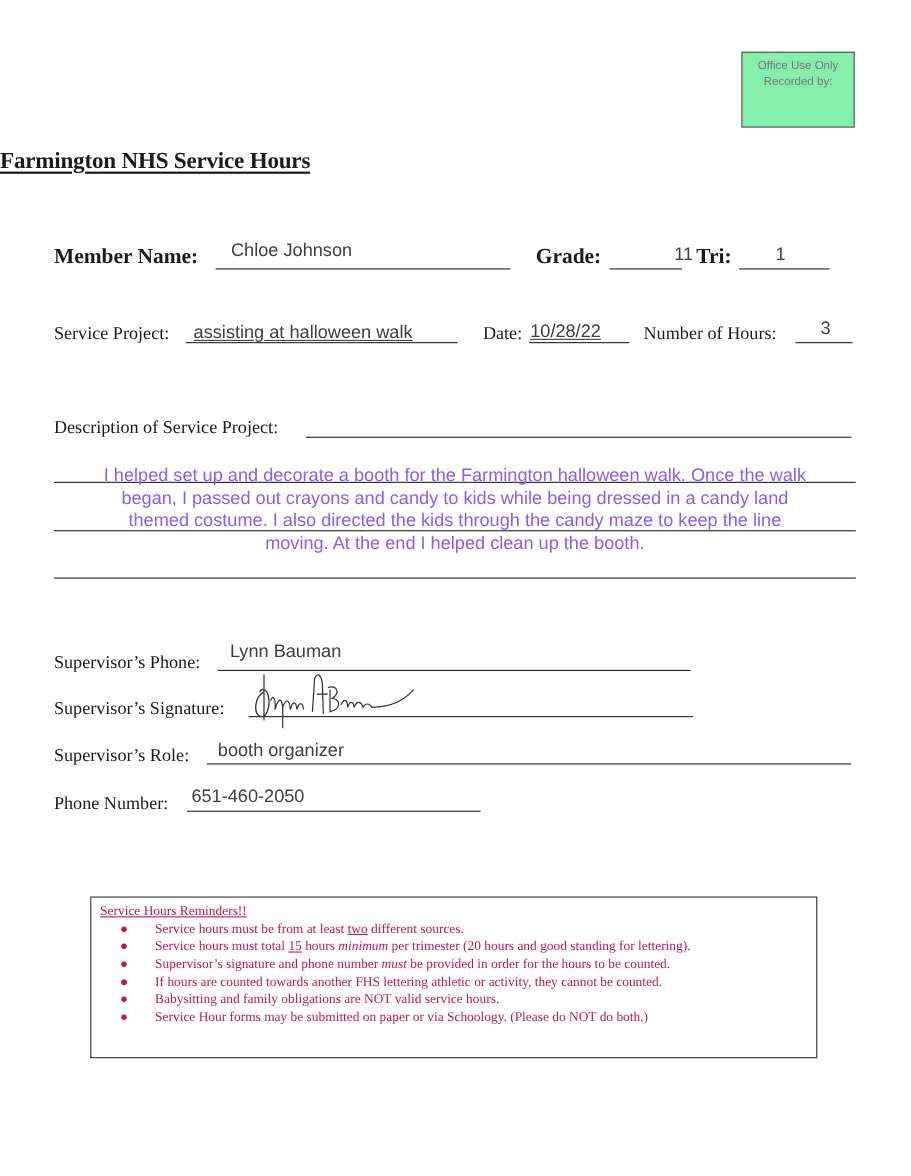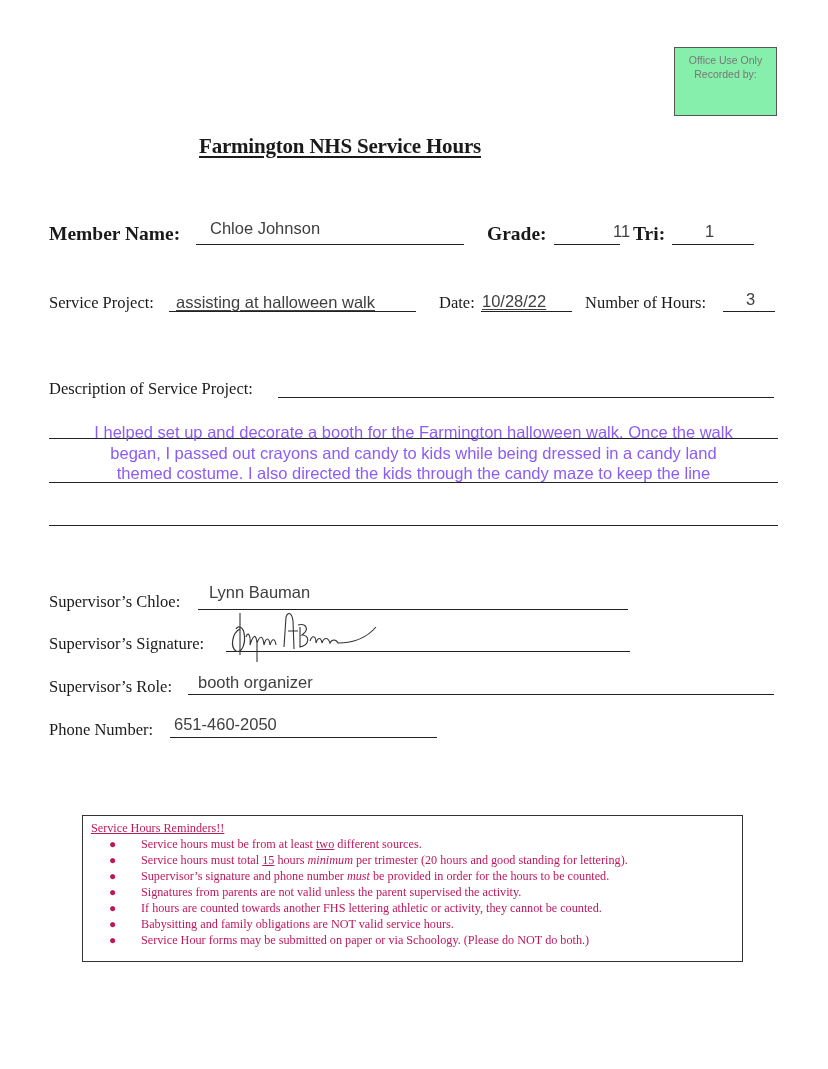--- a/index.html
+++ b/index.html
@@ -6,21 +6,21 @@
     body { width: 828px; height: 1069px; position: relative; overflow: hidden; color: #1a1a1a; }
     .abs { position: absolute; }
 
     .office-box {
       position: absolute; left: 674px; top: 47px; width: 103px; height: 69px;
       border: 1px solid #555; background: #86efac;
       font-family: "Liberation Sans", sans-serif; font-size: 10.5px; color: #777;
       text-align: center; line-height: 14px; padding-top: 5px; box-sizing: border-box;
     }
     .title {
-      position: absolute; left: 0; width: 680px; top: 134px; text-align: center;
+      position: absolute; left: 0; width: 680px; top: 134px; text-align: left;
       font-family: "Liberation Serif", serif; font-weight: bold; font-size: 21px;
       letter-spacing: -0.2px;
     }
     .title span { text-decoration: underline; text-underline-offset: 3px; }
 
     .row { position: absolute; left: 49px; white-space: nowrap; }
     .lbl-big { font-family: "Liberation Serif", serif; font-weight: bold; font-size: 19.5px; }
     .lbl { font-family: "Liberation Serif", serif; font-size: 16.5px; }
 
     .line { position: absolute; border-bottom: 1px solid #222; }
@@ -83,23 +83,24 @@
 <div class="line" style="left:278px; top:378px; width:496px; height:19px;"></div>
 
 <div class="line" style="left:49px; top:419px; width:729px; height:19px;"></div>
 <div class="line" style="left:49px; top:460px; width:729px; height:22px;"></div>
 <div class="line" style="left:49px; top:505px; width:729px; height:20px;"></div>
 
 <div class="desc">
   <div>I helped set up and decorate a booth for the Farmington halloween walk. Once the walk</div>
   <div>began, I passed out crayons and candy to kids while being dressed in a candy land</div>
   <div>themed costume. I also directed the kids through the candy maze to keep the line</div>
+  <div>moving. At the end I helped clean up the booth.</div>
 </div>
 
-<div class="row lbl" style="top:592px;">Supervisor’s Chloe:</div>
+<div class="row lbl" style="top:592px;">Supervisor’s Phone:</div>
 <div class="line" style="left:198px; top:590px; width:430px; height:19px;"></div>
 <div class="fill" style="left:209px; top:583px;">Lynn Bauman</div>
 
 <div class="row lbl" style="top:634px;">Supervisor’s Signature:</div>
 <div class="line" style="left:226px; top:632px; width:404px; height:19px;"></div>
 <svg class="abs" style="left:226px; top:607px;" width="155" height="60" viewBox="0 0 155 60">
   <path d="M14 22 C 6 26, 4 40, 10 44 C 16 47, 20 36, 18 26 C 17 20, 12 18, 10 22" fill="none" stroke="#333" stroke-width="1.2"></path>
   <path d="M14 6 L 14 48" fill="none" stroke="#333" stroke-width="1.1"></path>
   <path d="M20 30 C 22 24, 25 28, 24 38 C 27 28, 30 26, 31 36 L 31 55 M 31 36 C 34 28, 37 28, 38 38 C 40 30, 43 30, 44 38 C 46 31, 49 31, 50 38" fill="none" stroke="#333" stroke-width="1.1"></path>
   <path d="M58 40 L 60 10 C 62 4, 66 6, 67 14 L 68 42 M 62 24 L 72 24" fill="none" stroke="#333" stroke-width="1.1"></path>
@@ -124,21 +125,20 @@
     <li>
       <span class="bullet">●</span>
       <span>Service hours must total </span><span class="u">15</span><span> hours </span><span class="i">minimum</span><span> per trimester (20 hours and good standing for lettering).</span>
     </li>
     <li>
       <span class="bullet">●</span>
       <span>Supervisor’s signature and phone number </span><span class="i">must</span><span> be provided in order for the hours to be counted.</span>
     </li>
     <li>
       <span class="bullet">●</span>
-      <span>Signatures from parents are not valid unless the parent supervised the activity.</span>
     </li>
     <li>
       <span class="bullet">●</span>
       <span>If hours are counted towards another FHS lettering athletic or activity, they cannot be counted.</span>
     </li>
     <li>
       <span class="bullet">●</span>
       <span>Babysitting and family obligations are NOT valid service hours.</span>
     </li>
     <li>

